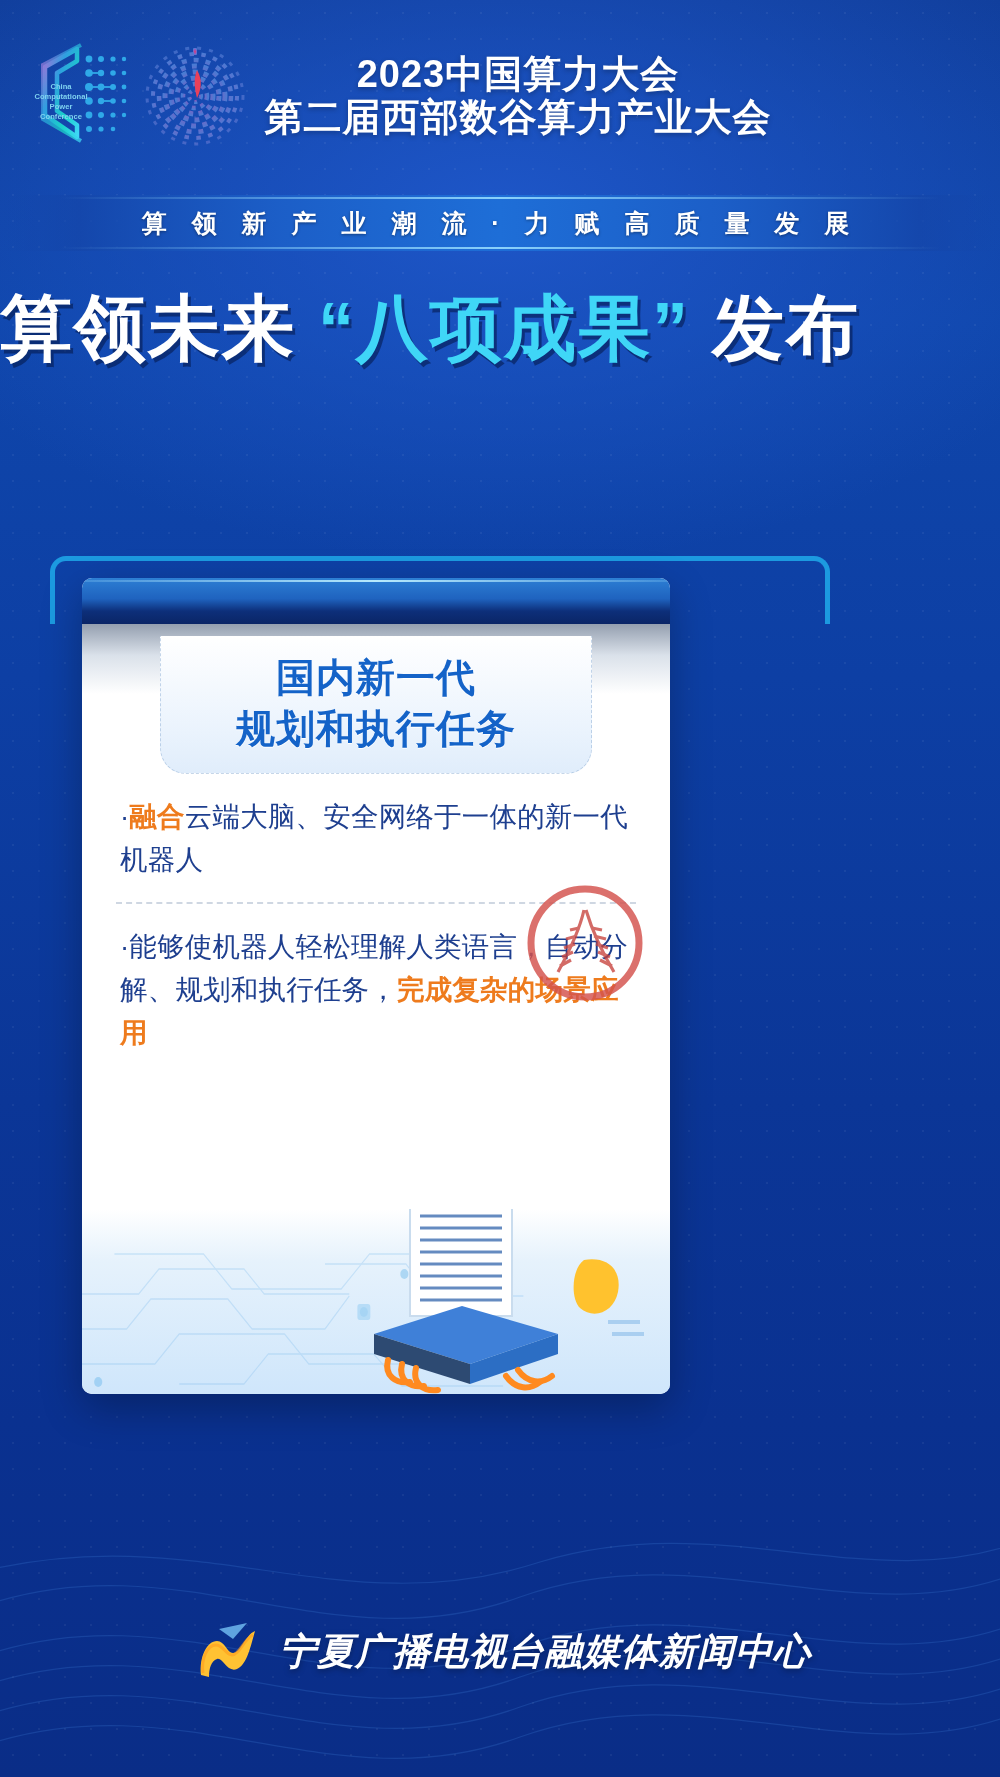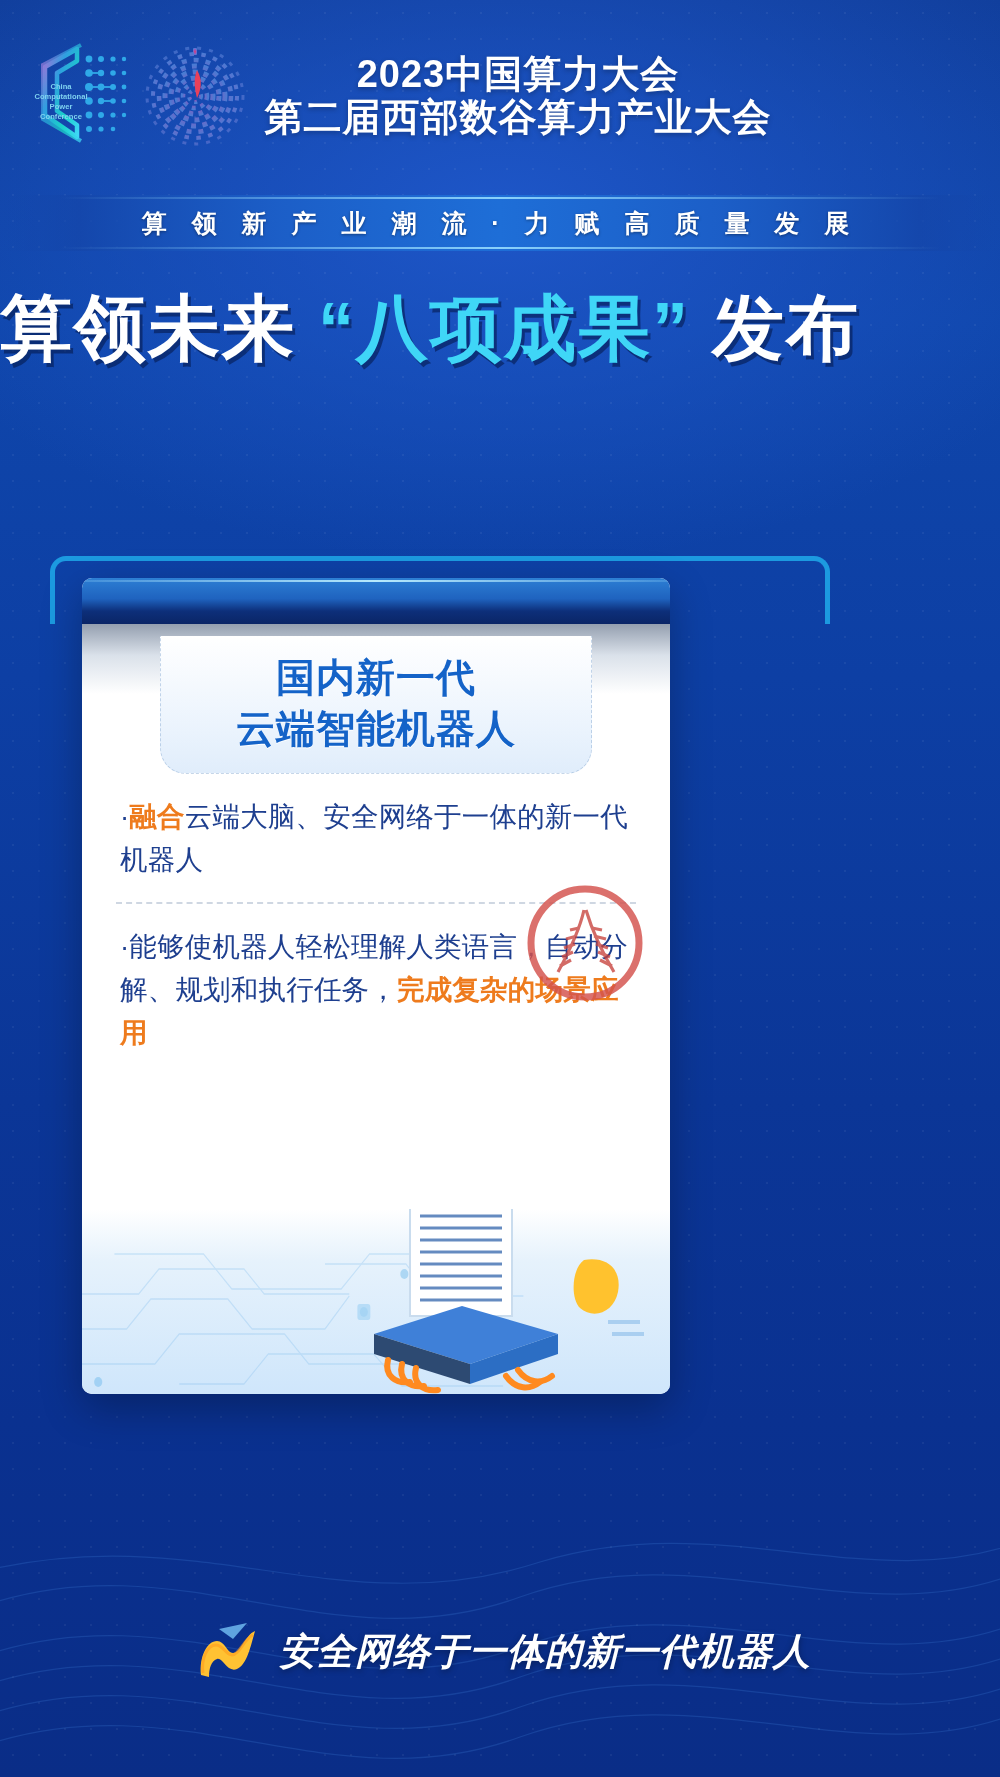--- a/index.html
+++ b/index.html
@@ -302,21 +302,21 @@
   </div>
 
   <div class="card-outline"></div>
 
   <div class="card">
     <div class="card-topbar"></div>
     <div class="card-sheen"></div>
 
     <div class="card-heading">
       <div class="ch-l1">国内新一代</div>
-      <div class="ch-l2">云端智能机器人</div>
+      <div class="ch-l2">规划和执行任务</div>
     </div>
 
     <div class="card-body">
 
       <div class="bullet">
         <p><span class="dot">·</span><span class="hl">融合</span><span>云端大脑、安全网络于一体的新一代机器人</span></p>
       </div>
 
 
       <div class="bullet">
@@ -391,15 +391,15 @@
     </div>
   </div>
 
   <div class="footer">
     <svg class="footer-logo" viewBox="0 0 78 78">
       <path d="M12,62 C10,44 18,28 28,28 C36,28 38,40 44,40 C52,40 56,22 66,18
                C62,32 58,52 48,56 C38,60 34,44 28,46 C22,48 20,56 20,64 Z" fill="#ffc233"></path>
       <path d="M14,60 C12,46 18,32 27,32 C34,32 37,42 43,42 C50,42 55,26 64,22" fill="none" stroke="#ff9d1c" stroke-width="3" opacity=".6"></path>
       <path d="M30,16 L58,10 L44,26 Z" fill="#6fb7ee" opacity=".85"></path>
     </svg>
-    <div class="footer-text">安全网络于一体的新一代机器人</div>
+    <div class="footer-text">宁夏广播电视台融媒体新闻中心</div>
   </div>
 </div>
 
 </body></html>

